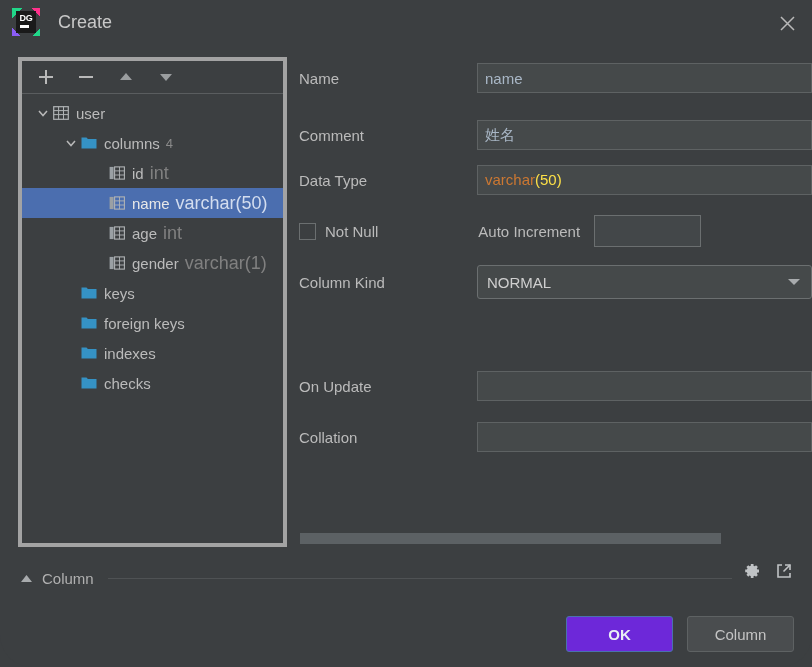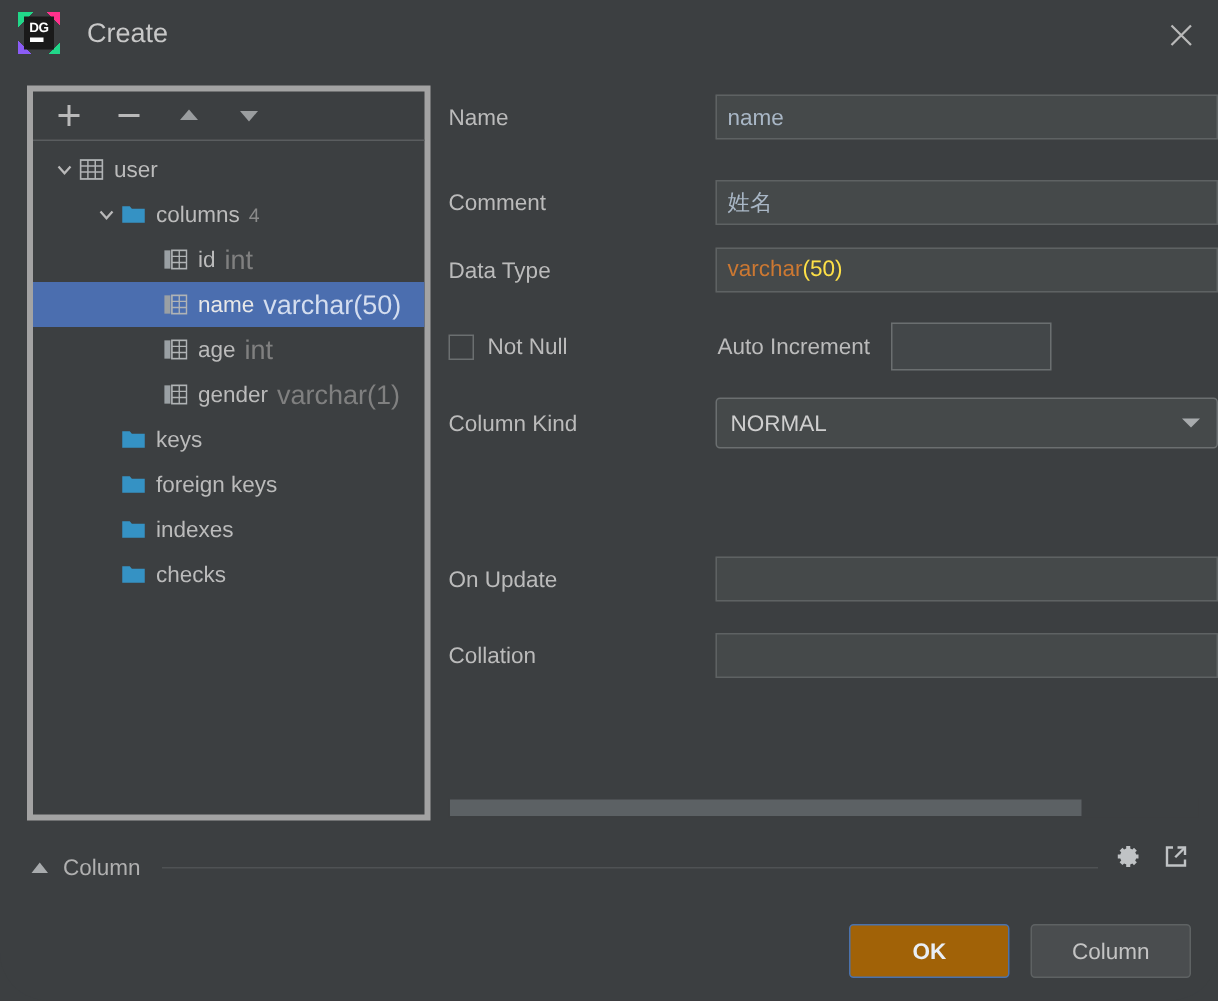--- a/index.html
+++ b/index.html
@@ -307,21 +307,21 @@
     min-width: 107px;
     border-radius: 3px;
     font-size: 15px;
     font-family: "Liberation Sans", sans-serif;
     cursor: pointer;
     display: flex;
     align-items: center;
     justify-content: center;
   }
   .btn-ok {
-    background: #a16207;
+    background: #6d28d9;
     border: 1px solid #4a72ad;
     color: #e9eef5;
     font-weight: bold;
   }
   .btn-cancel {
     background: #4a4d4f;
     border: 1px solid #5e6263;
     color: #c4c4c4;
   }
 </style>

